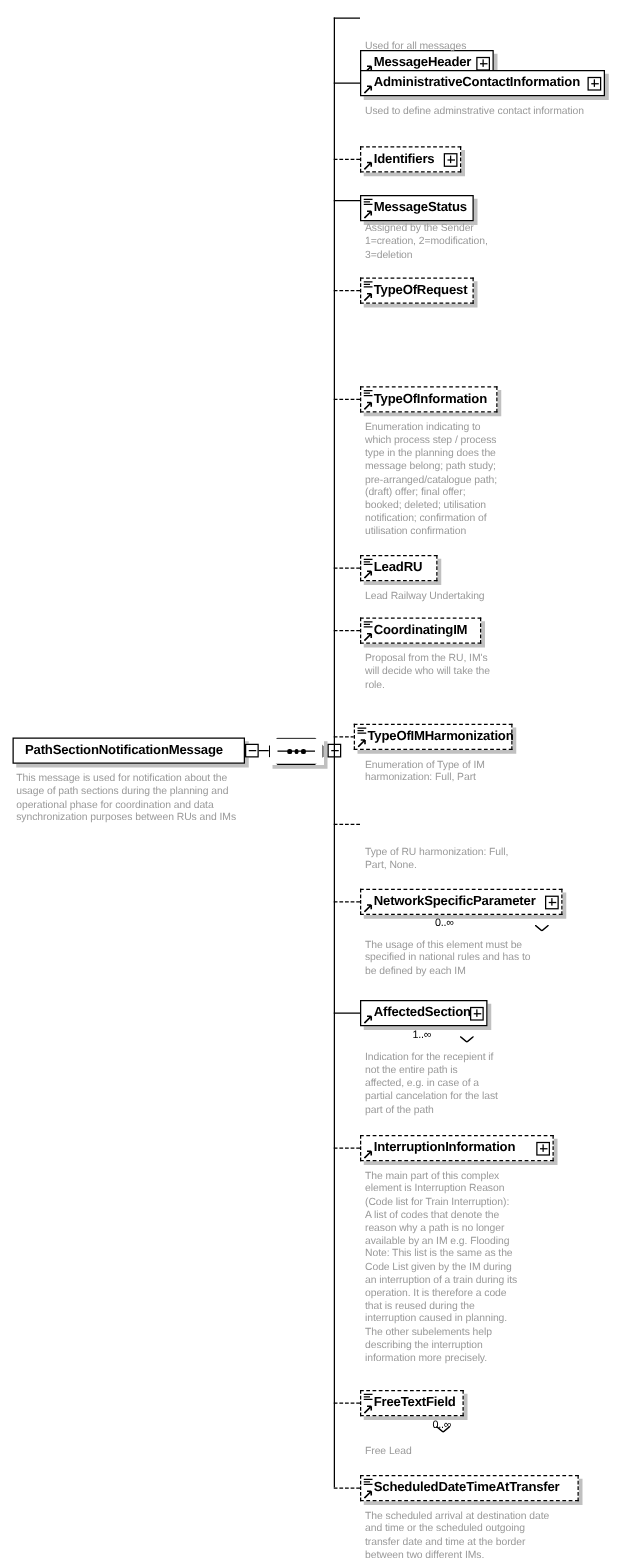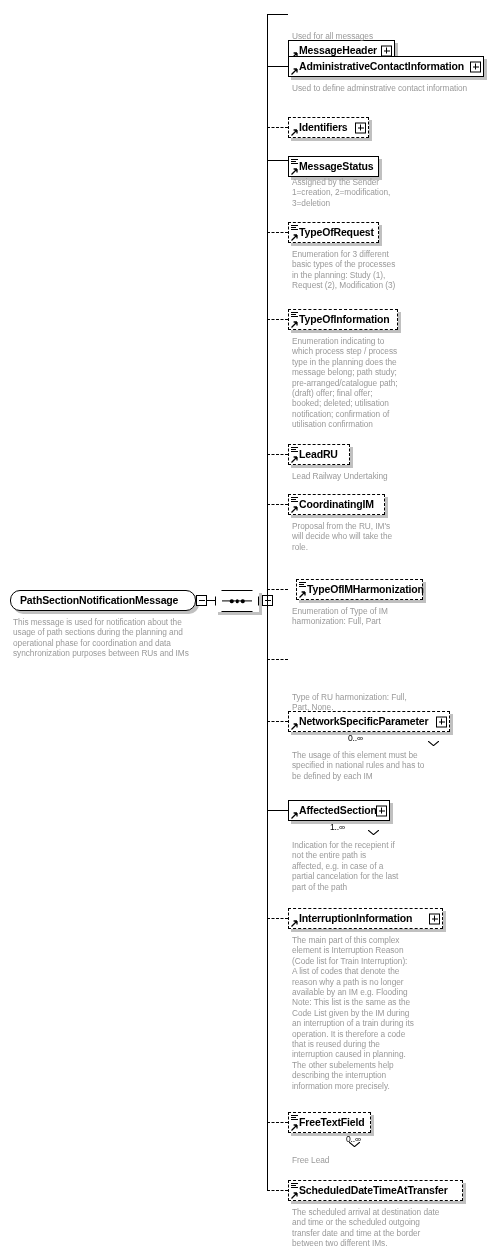--- a/index.html
+++ b/index.html
@@ -187,21 +187,21 @@
     display: block;
     width: 3.5px; height: 3.5px;
     background: #000;
     border-radius: 50%;
   }
 </style>
 </head>
 <body>
 
 <div id="diagram">
-    <div class="node required root" style="left: 10px; top: 590px; width: 186px; height: 21px; border-radius: 10px;">
+    <div class="node required root" style="left: 10px; top: 590px; width: 186px; height: 21px;">
       <span class="node-label">PathSectionNotificationMessage</span>
     </div>
     <div class="annot" style="left: 13px; top: 617px; width: 180px;">This message is used for notification about the usage of path sections during the planning and operational phase for coordination and data synchronization purposes between RUs and IMs</div>
     <div class="collapser" style="left: 196px; top: 595px;"></div>
     <div class="hline" style="left: 207px; top: 600px; width: 8px;"></div>
     <div class="sequence" style="left: 215px; top: 590px;">
       <div class="oct"></div>
       <div class="bar"></div>
       <div class="dots">
         <b></b>
@@ -268,24 +268,20 @@
         <i></i>
         <i></i>
       </span>
       <span class="ref-arrow">
         <svg width="7" height="7" viewBox="0 0 7 7">
           <path d="M0.5 6.5 L6 1 M6 1 L2.6 1 M6 1 L6 4.4" stroke="#000" stroke-width="1.3" fill="none"></path>
         </svg>
       </span>
       <span class="node-label">TypeOfRequest</span>
     </div>
-    <div class="annot" style="left: 292px; top: 249px; width: 182px;">Enumeration for 3 different
-basic types of the processes
-in the planning: Study (1),
-Request (2), Modification (3)</div>
     <div class="hline dashed" style="left: 267px; top: 319px; width: 21px;"></div>
     <div class="node optional" style="left: 288px; top: 309px; width: 110px;">
       <span class="type-glyph">
         <i></i>
         <i></i>
         <i></i>
       </span>
       <span class="ref-arrow">
         <svg width="7" height="7" viewBox="0 0 7 7">
           <path d="M0.5 6.5 L6 1 M6 1 L2.6 1 M6 1 L6 4.4" stroke="#000" stroke-width="1.3" fill="none"></path>
@@ -328,37 +324,37 @@
         <svg width="7" height="7" viewBox="0 0 7 7">
           <path d="M0.5 6.5 L6 1 M6 1 L2.6 1 M6 1 L6 4.4" stroke="#000" stroke-width="1.3" fill="none"></path>
         </svg>
       </span>
       <span class="node-label">CoordinatingIM</span>
     </div>
     <div class="annot" style="left: 292px; top: 521px; width: 182px;">Proposal from the RU, IM's
 will decide who will take the
 role.</div>
     <div class="hline dashed" style="left: 267px; top: 589px; width: 21px;"></div>
-    <div class="node optional" style="left: 296px; top: 579px; width: 127px;">
+    <div class="node optional" style="left: 283px; top: 579px; width: 127px;">
       <span class="type-glyph">
         <i></i>
         <i></i>
         <i></i>
       </span>
       <span class="ref-arrow">
         <svg width="7" height="7" viewBox="0 0 7 7">
           <path d="M0.5 6.5 L6 1 M6 1 L2.6 1 M6 1 L6 4.4" stroke="#000" stroke-width="1.3" fill="none"></path>
         </svg>
       </span>
       <span class="node-label">TypeOfIMHarmonization</span>
     </div>
     <div class="annot" style="left: 292px; top: 606px; width: 182px;">Enumeration of Type of  IM
 harmonization: Full, Part</div>
     <div class="hline dashed" style="left: 267px; top: 659px; width: 21px;"></div>
-    <div class="annot" style="left: 292px; top: 692px; width: 182px;">Type of RU harmonization: Full,
+    <div class="annot" style="left: 292px; top: 676px; width: 182px;">Type of RU harmonization: Full,
 Part, None.</div>
     <div class="hline dashed" style="left: 267px; top: 721px; width: 21px;"></div>
     <div class="node optional" style="left: 288px; top: 711px; width: 162px;">
       <span class="ref-arrow">
         <svg width="7" height="7" viewBox="0 0 7 7">
           <path d="M0.5 6.5 L6 1 M6 1 L2.6 1 M6 1 L6 4.4" stroke="#000" stroke-width="1.3" fill="none"></path>
         </svg>
       </span>
       <span class="node-label" style="padding-right: 17px;">NetworkSpecificParameter</span>
       <div class="expander"></div>

